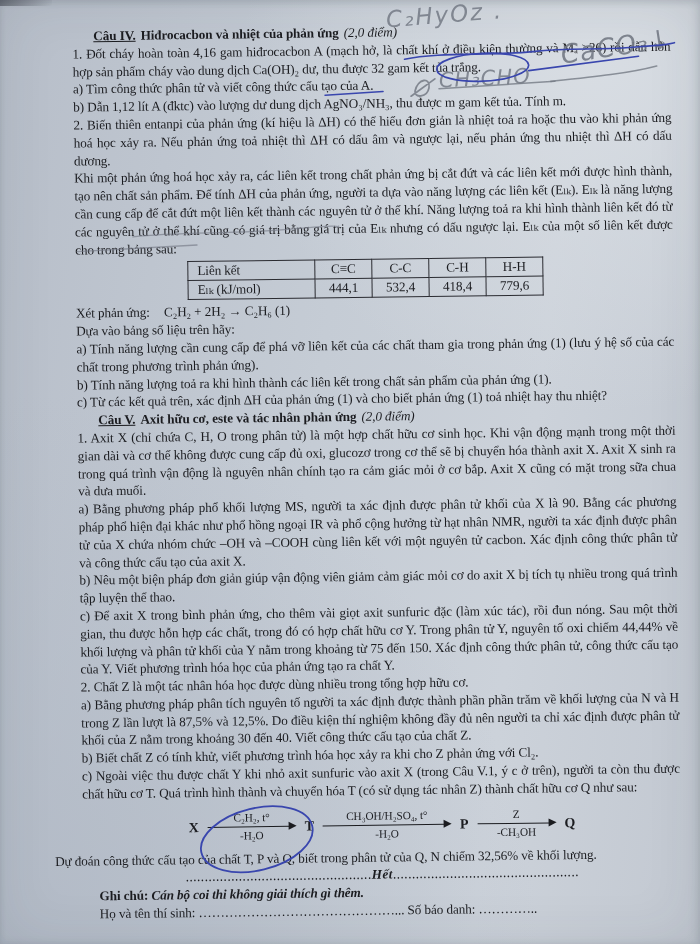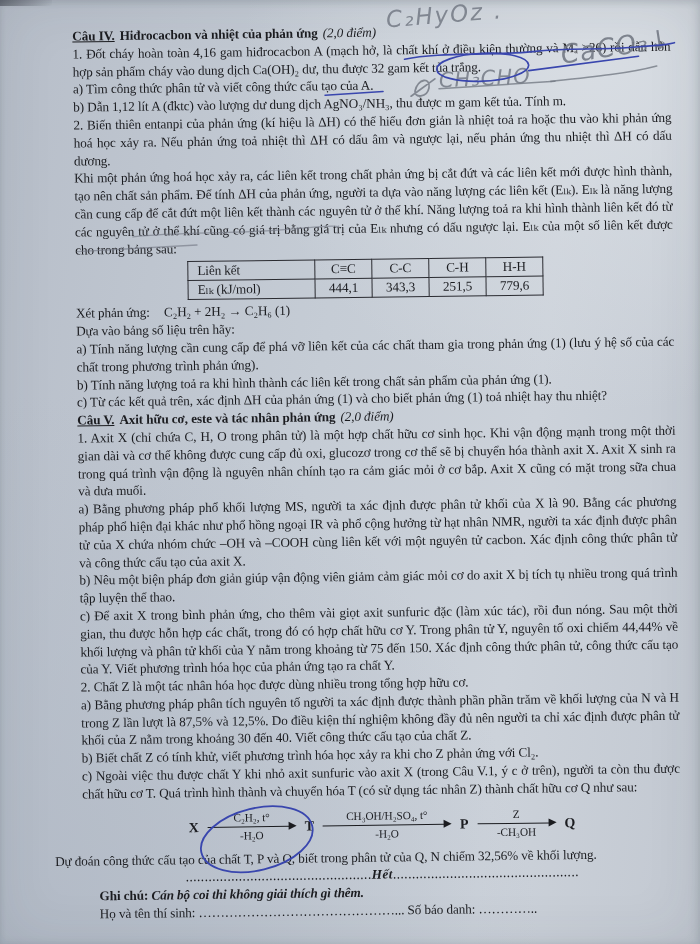--- a/index.html
+++ b/index.html
@@ -16,21 +16,21 @@
   .page::before{content:'';position:absolute;left:0;top:0;width:52px;height:6px;
     background:linear-gradient(135deg,rgba(44,48,56,.55),rgba(44,48,56,0));}
   .sheet{position:absolute;inset:0;transform:rotate(-0.75deg);transform-origin:50% 50%;
     padding:24px 24px 0 78px;box-sizing:border-box;font-size:13.2px;line-height:17.8px;
     letter-spacing:-0.1px;}
   p{margin:0;text-align:justify;}
   .heading span{margin-right:5px;}
   .bold{font-weight:bold;}
   .italic{font-style:italic;}
   .bolditalic{font-weight:bold;font-style:italic;}
-  .u{text-decoration:underline;}
+  .u{text-decoration:underline;margin-left:21px;}
   table.bond{border-collapse:collapse;margin:4px 0 3px 112px;font-size:13.2px;line-height:16px;}
   table.bond td{border:1.4px solid #2a2b31;padding:1px 9px;}
   table.bond td:first-child{width:108px;}
   table.bond td:not(:first-child){text-align:center;min-width:38px;}
   .rxn-line{display:flex;}
   .rxn-line .lbl{width:88px;flex:0 0 auto;font-family:Liberation Serif, serif;}
   .scheme{display:flex;align-items:center;gap:9px;margin:5px 0 2px 106px;height:42px;}
   .species{font-weight:bold;font-size:14px;}
   .arrow{display:flex;flex-direction:column;align-items:center;font-size:11.3px;line-height:1.15;}
   .shaft{position:relative;height:1.5px;background:#1b1c20;align-self:stretch;margin:2px 6px 2px 0;}
@@ -70,22 +70,22 @@
           <tr>
         <td>Liên kết</td>
         <td>C≡C</td>
         <td>C-C</td>
         <td>C-H</td>
         <td>H-H</td>
       </tr>
       <tr>
         <td>Eₗₖ (kJ/mol)</td>
         <td>444,1</td>
-        <td>343,3</td>
-        <td>251,5</td>
+        <td>532,4</td>
+        <td>418,4</td>
         <td>779,6</td>
       </tr>
     </tbody>
       </table>
 
     <p class="rxn-line">
         <span class="lbl">Xét phản ứng:</span>
         <span>C₂H₂ + 2H₂  →  C₂H₆   (1)</span>
       </p>
 

